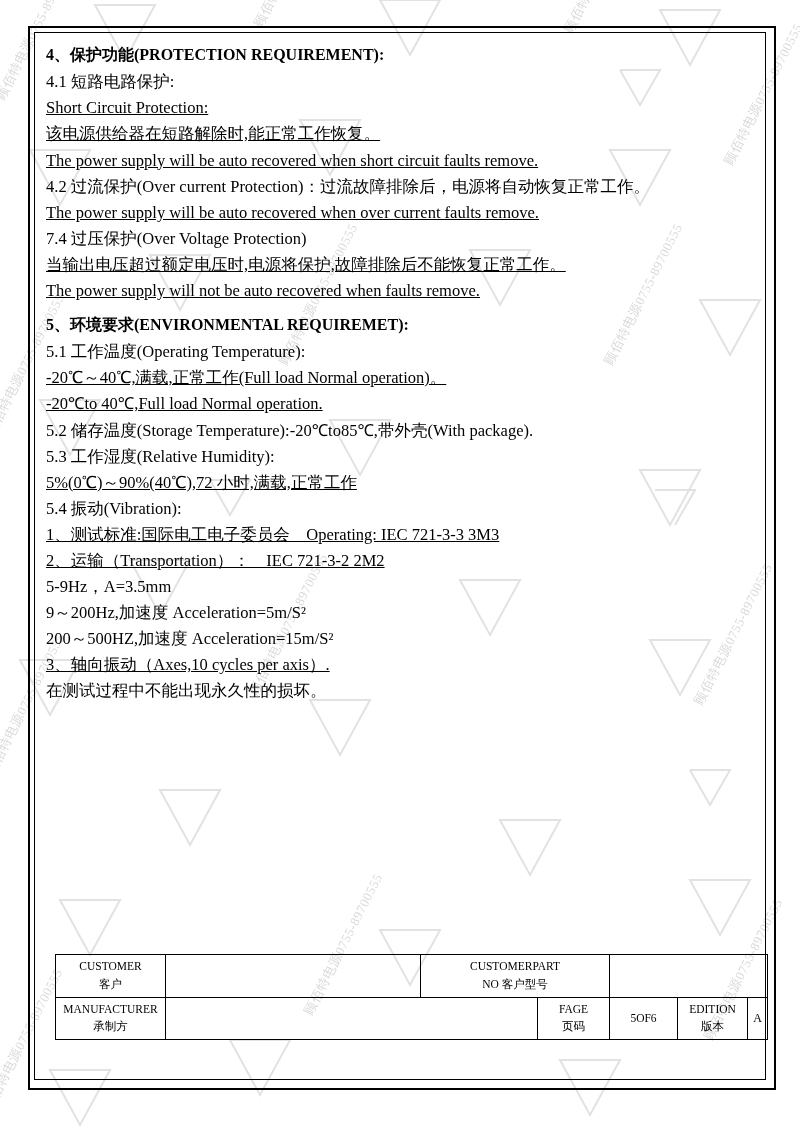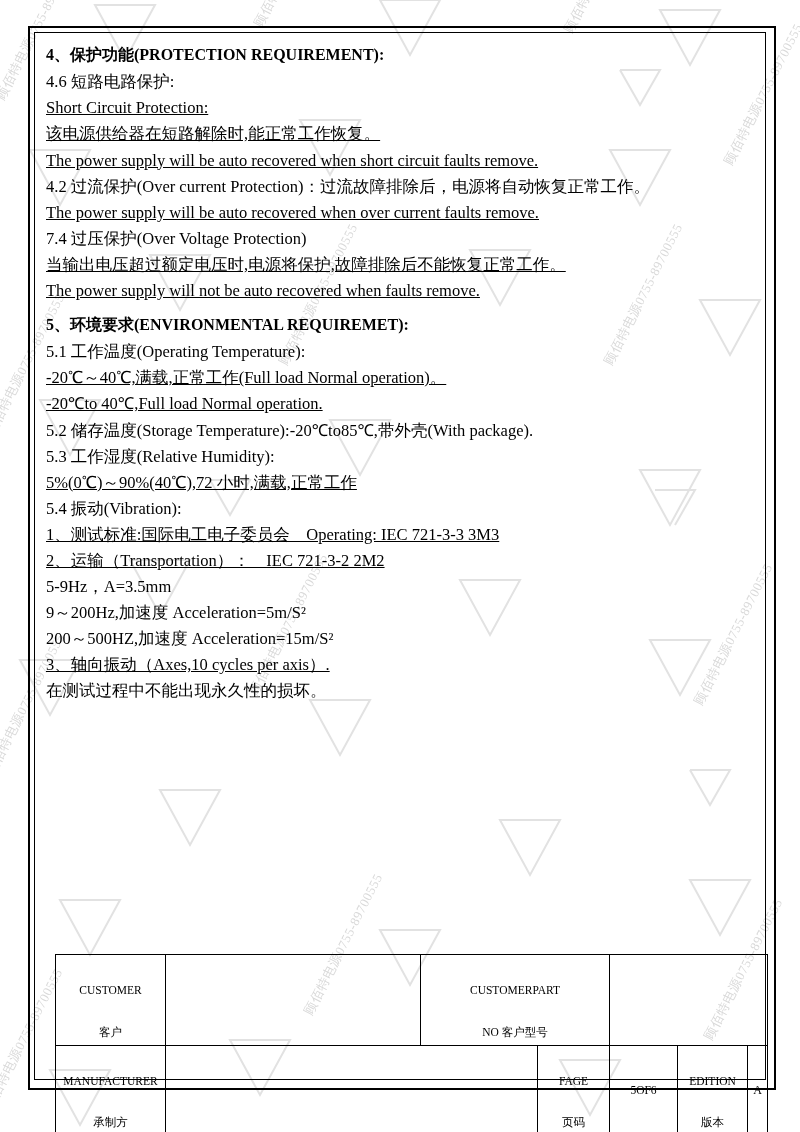--- a/index.html
+++ b/index.html
@@ -87,21 +87,21 @@
     font-size: 11.5px;
     table-layout: fixed;
   }
   .tbl td {
     border: 1px solid #000;
     text-align: center;
     vertical-align: middle;
     padding: 3px 2px;
     line-height: 1.5;
   }
-  .cell-two > div { line-height: 1.55; margin-top: 24px; }
+  .cell-two > div { line-height: 1.55; }
   .blank { }
   .small-a { font-size: 12px; }
 </style>
 </head>
 <body>
 
 <div class="watermarks">
   <svg class="wm-svg" width="800" height="1132">
     <g stroke="#e2e2e2" stroke-width="2" fill="none">
       <polygon points="95,5 155,5 125,60"></polygon>
@@ -150,21 +150,21 @@
   <div class="wm-text" style="left:-20px; top:1105px; transform:rotate(-63deg); transform-origin:left top;">顾佰特电源0755-89700555</div>
   <div class="wm-text" style="left:700px; top:1035px; transform:rotate(-63deg); transform-origin:left top;">顾佰特电源0755-89700555</div>
 </div>
 
 <div class="page-border-outer"></div>
 <div class="page-border-inner"></div>
 
 <div class="content">
 
   <div class="sec-head">4、保护功能(PROTECTION REQUIREMENT):</div>
-  <div class="line lvl1">4.6 短路电路保护:</div>
+  <div class="line lvl1">4.1 短路电路保护:</div>
   <div class="line lvl2">Short Circuit Protection:</div>
   <div class="line lvl2">该电源供给器在短路解除时,能正常工作恢复。</div>
   <div class="line lvl2">The power supply will be auto recovered when short circuit faults remove.</div>
   <div class="line lvl1">4.2 过流保护(Over current Protection)：过流故障排除后，电源将自动恢复正常工作。</div>
   <div class="line lvl2">The power supply will be auto recovered when over current faults remove.</div>
   <div class="line lvl1">7.4 过压保护(Over Voltage Protection)</div>
   <div class="line lvl2">当输出电压超过额定电压时,电源将保护,故障排除后不能恢复正常工作。</div>
   <div class="line lvl2">The power supply will not be auto recovered when faults remove.</div>
 
   <div class="sec-head second">5、环境要求(ENVIRONMENTAL REQUIREMET):</div>

